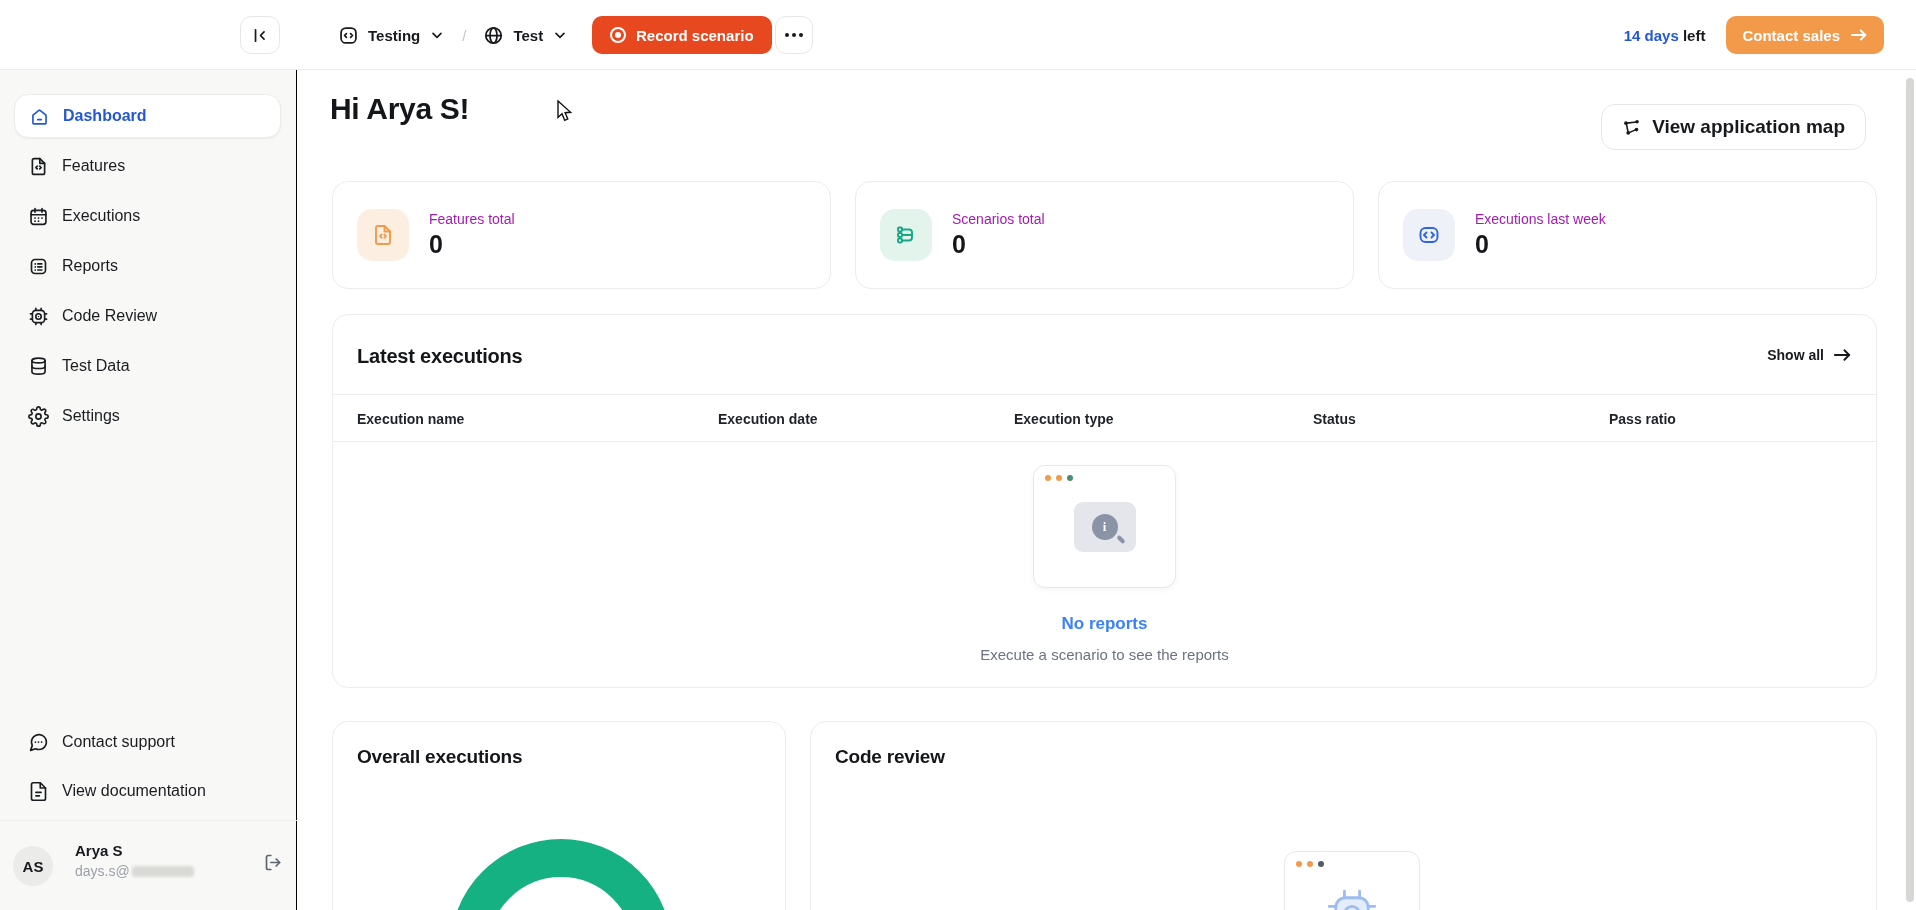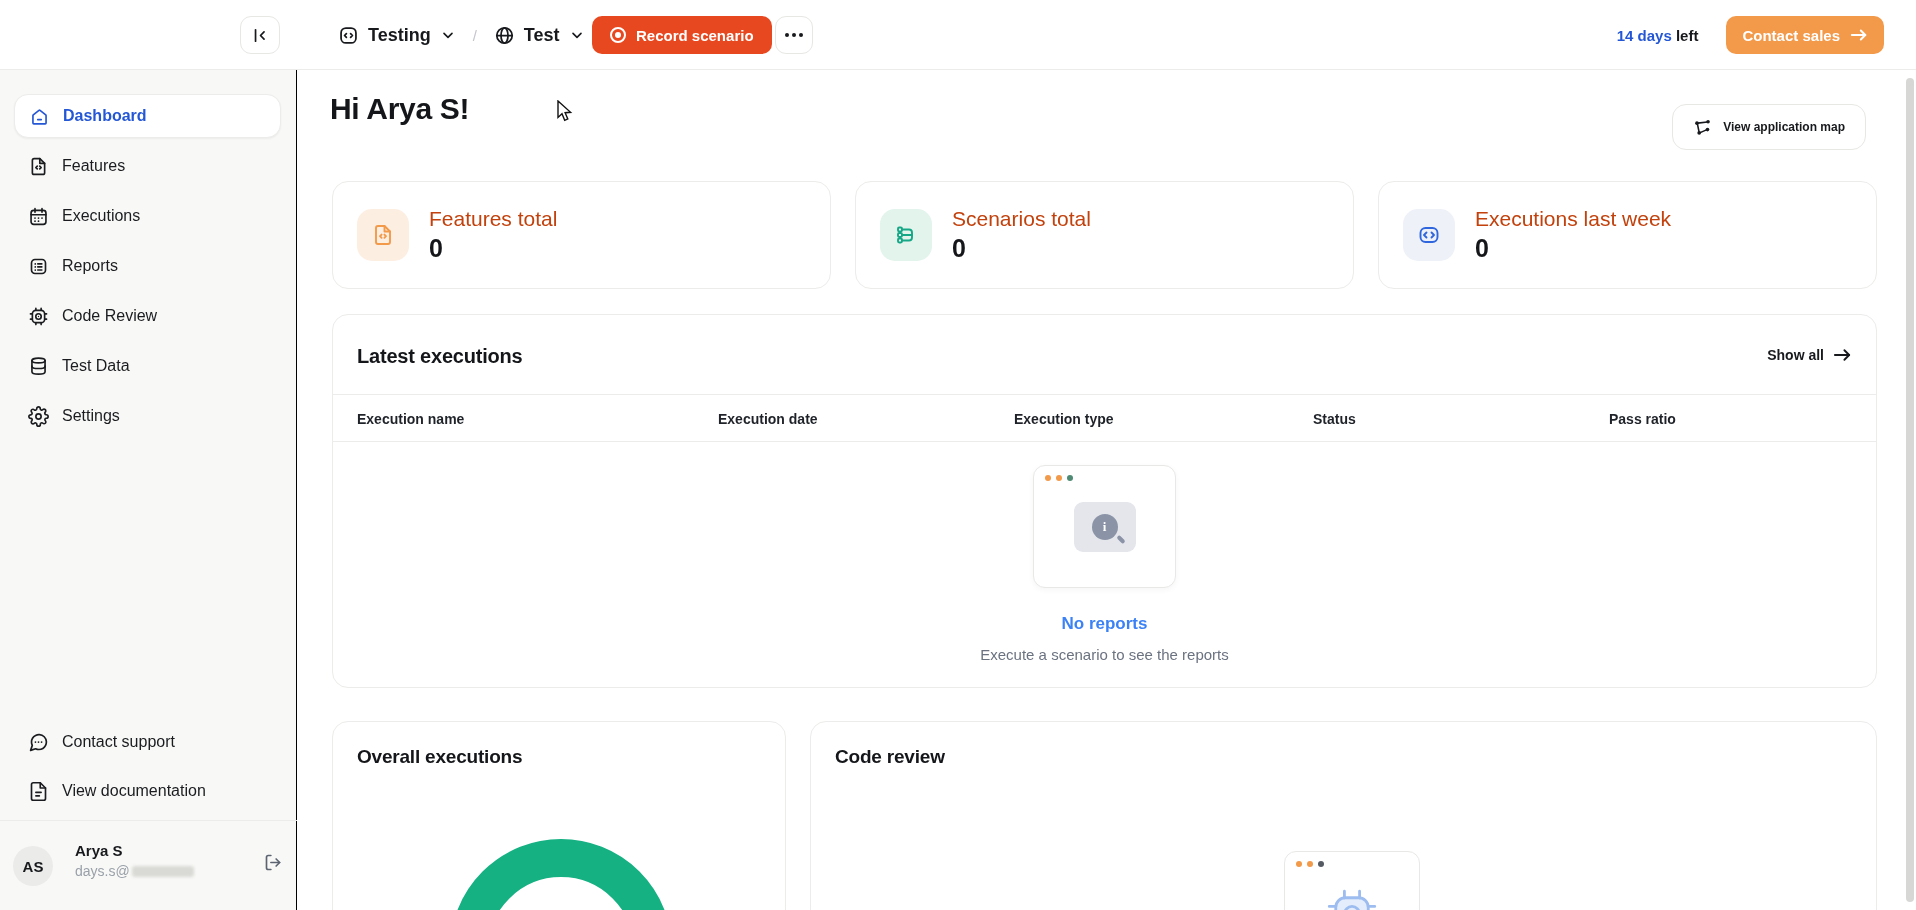--- a/index.html
+++ b/index.html
@@ -5,28 +5,28 @@
   * { margin:0; padding:0; box-sizing:border-box; }
   html,body { background:#fff; }
   body { font-family:"Liberation Sans", sans-serif; color:#1a1c1f; }
   #app { position:relative; width:1916px; height:910px; background:#fff; overflow:hidden; }
 
   
   .topbar { position:absolute; left:0; top:0; width:1916px; height:70px; background:#fff; border-bottom:1px solid #ececea; z-index:5; }
   .collapse-btn { position:absolute; left:240px; top:16px; width:40px; height:38px; border:1px solid #e7e7e4; border-radius:11px; background:#fff; display:flex; align-items:center; justify-content:center; cursor:pointer; }
   .crumbs { position:absolute; left:338px; top:0; height:70px; display:flex; align-items:center; gap:9px; }
   .crumb { display:flex; align-items:center; gap:9px; cursor:pointer; }
-  .crumb-label { font-size:18px; font-weight:700; color:#17191c; }
+  .crumb-label { font-size:15px; font-weight:700; color:#17191c; }
   .crumb-sep { color:#c3c6cb; font-size:15px; margin:0 8px; }
   .btn-record { position:absolute; left:592px; top:16px; height:38px; padding:0 18px; background:#e8481f; border:none; border-radius:10px; color:#fff; font-size:15px; font-weight:700; display:flex; align-items:center; gap:10px; cursor:pointer; font-family:inherit; }
   .rec-ring { width:16px; height:16px; border:2.5px solid #fff; border-radius:50%; display:flex; align-items:center; justify-content:center; }
   .rec-dot { width:6px; height:6px; background:#fff; border-radius:50%; }
   .btn-more { position:absolute; left:775px; top:16px; width:38px; height:38px; border:1px solid #e7e7e4; border-radius:11px; background:#fff; display:flex; align-items:center; justify-content:center; gap:3px; cursor:pointer; }
   .btn-more i { width:4px; height:4px; border-radius:50%; background:#17191c; }
-  .topbar-right { position:absolute; right:32px; top:0; height:70px; display:flex; align-items:center; gap:28px; }
+  .topbar-right { position:absolute; right:32px; top:0; height:70px; display:flex; align-items:center; gap:21px; }
   .trial { font-size:15px; font-weight:700; }
   .trial .days { color:#2457d6; }
   .trial .rest { color:#17191c; }
   .btn-contact { height:38px; padding:0 16px; background:#f2994a; border:none; border-radius:10px; color:#fff; font-size:15px; font-weight:700; display:flex; align-items:center; gap:10px; cursor:pointer; font-family:inherit; }
 
   
   .sidebar { position:absolute; left:0; top:70px; width:297px; height:840px; background:#f8f8f6; border-right:1px solid #000000; }
   .nav { position:absolute; left:14px; top:24px; width:267px; }
   .nav-item { display:flex; align-items:center; gap:13px; height:44px; padding:0 14px; margin-bottom:6px; border-radius:14px; font-size:16px; font-weight:500; color:#1a1c1f; cursor:pointer; }
   .nav-item .nicon { display:flex; color:#1a1c1f; }
@@ -36,29 +36,29 @@
   .side-foot .nav-item { margin-bottom:5px; }
   .user-box { position:absolute; left:0; bottom:0; width:297px; height:90px; border-top:1px solid #ececea; }
   .avatar { position:absolute; left:13px; top:25px; width:40px; height:40px; border-radius:50%; background:#ebebe9; display:flex; align-items:center; justify-content:center; font-size:15px; font-weight:700; color:#17191c; }
   .user-name { position:absolute; left:75px; top:21px; font-size:15px; font-weight:700; color:#17191c; }
   .user-email { position:absolute; left:75px; top:42px; font-size:14px; color:#9aa1a9; display:flex; align-items:center; gap:2px; }
   .redacted { display:inline-block; width:62px; height:11px; background:#d9d9d6; border-radius:3px; filter:blur(1.5px); }
   .logout-btn { position:absolute; left:258px; top:26px; width:30px; height:30px; background:none; border:none; display:flex; align-items:center; justify-content:center; color:#5b6470; cursor:pointer; }
 
   
   .greeting { position:absolute; left:330px; top:92px; font-size:30px; font-weight:800; letter-spacing:-.3px; color:#141619; }
-  .btn-viewmap { position:absolute; right:50px; top:104px; height:46px; padding:0 20px; background:#fff; border:1px solid #e7e7e4; border-radius:14px; font-size:12px; font-weight:700; color:#17191c; display:flex; align-items:center; gap:11px; cursor:pointer; font-family:inherit; }
+  .btn-viewmap { position:absolute; right:50px; top:104px; height:46px; padding:0 20px; background:#fff; border:1px solid #e7e7e4; border-radius:14px; font-size:19px; font-weight:700; color:#17191c; display:flex; align-items:center; gap:11px; cursor:pointer; font-family:inherit; }
 
   .stats { position:absolute; left:332px; top:181px; width:1545px; display:grid; grid-template-columns:repeat(3,1fr); gap:24px; }
   .stat-card { height:108px; background:#fff; border:1px solid #ececea; border-radius:16px; display:flex; align-items:center; padding:0 24px; gap:20px; }
   .stat-ic { width:52px; height:52px; border-radius:15px; display:flex; align-items:center; justify-content:center; }
   .stat-ic.orange { background:#fdeee2; color:#f2994a; }
   .stat-ic.green  { background:#e2f4ec; color:#16a787; }
   .stat-ic.blue   { background:#eef1f8; color:#2f66de; }
-  .stat-label { font-size:21px; color:#c2410c; }
+  .stat-label { font-size:14px; color:#a21caf; }
   .stat-value { font-size:25px; font-weight:800; color:#141619; margin-top:3px; }
 
   .latest-card { position:absolute; left:332px; top:314px; width:1545px; height:374px; background:#fff; border:1px solid #ececea; border-radius:16px;padding-left:32px; }
   .latest-title { position:absolute; left:24px; top:30px; font-size:20px; font-weight:800; letter-spacing:-.2px; color:#141619; }
   .show-all { position:absolute; right:24px; top:32px; display:flex; align-items:center; gap:9px; font-size:14px; font-weight:700; color:#17191c; cursor:pointer; }
   .thead { position:absolute; left:0; top:79px; width:100%; height:48px; border-top:1px solid #ececea; border-bottom:1px solid #ececea; }
   .th { position:absolute; top:16px; font-size:14px; font-weight:700; color:#1f2329; }
   .th.c0{left:24px} .th.c1{left:385px} .th.c2{left:681px} .th.c3{left:980px} .th.c4{left:1276px}
 
   .empty { position:absolute; left:0; top:127px; width:100%; display:flex; flex-direction:column; align-items:center; }

